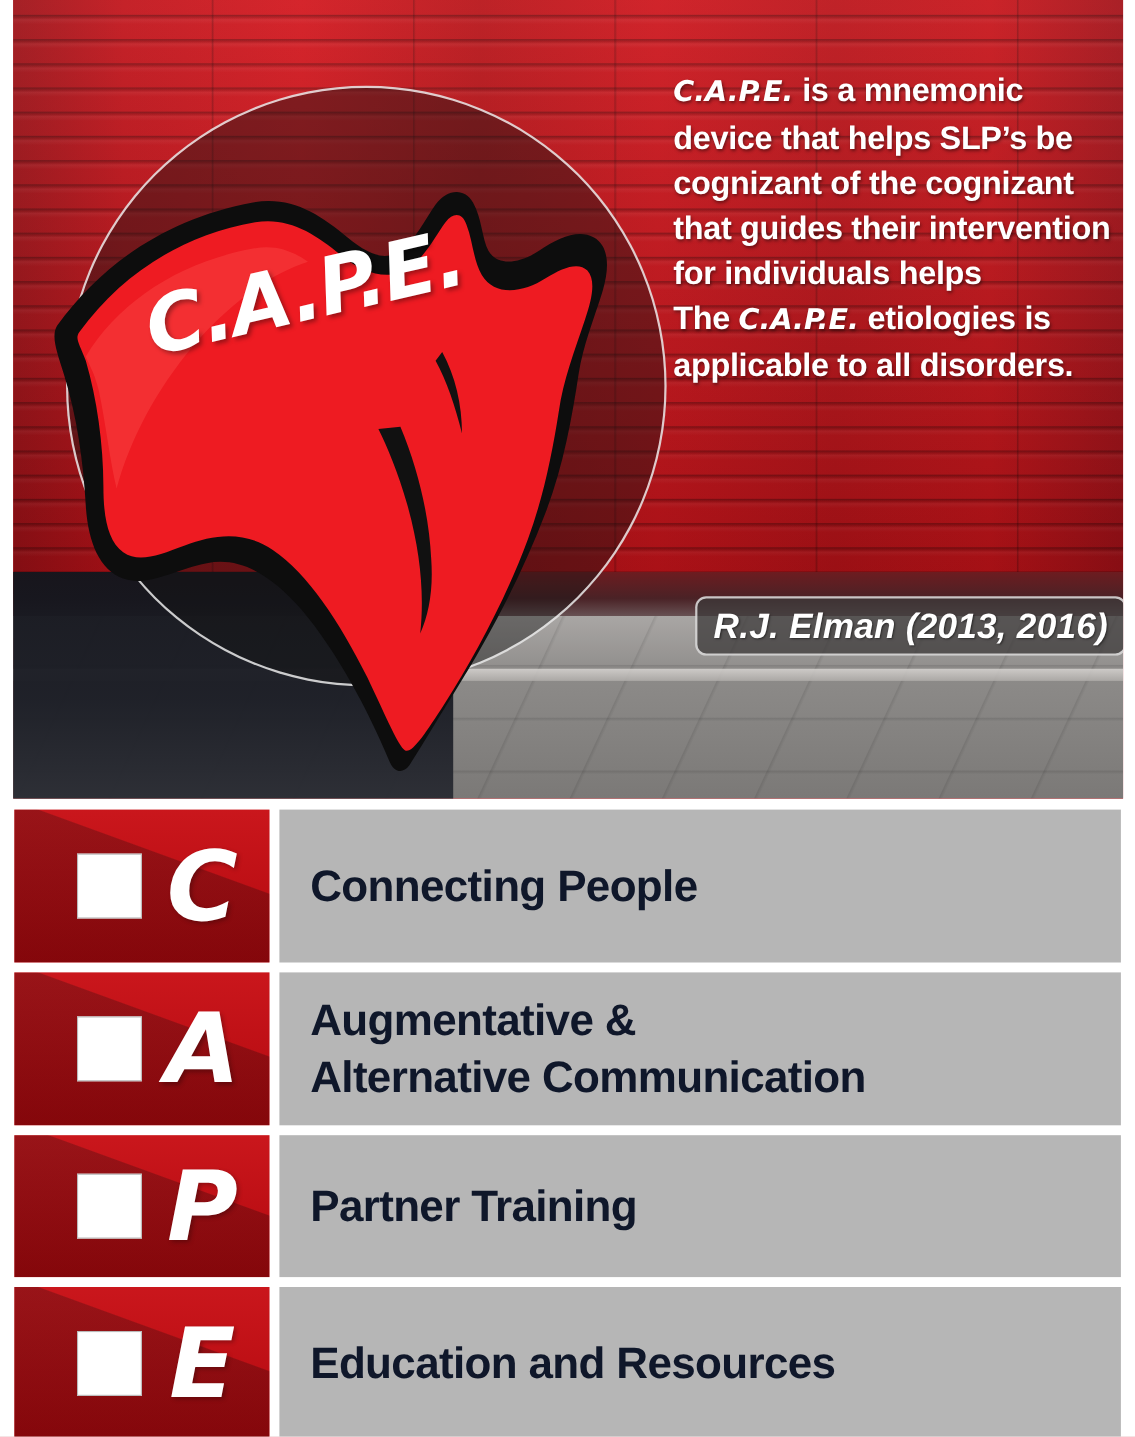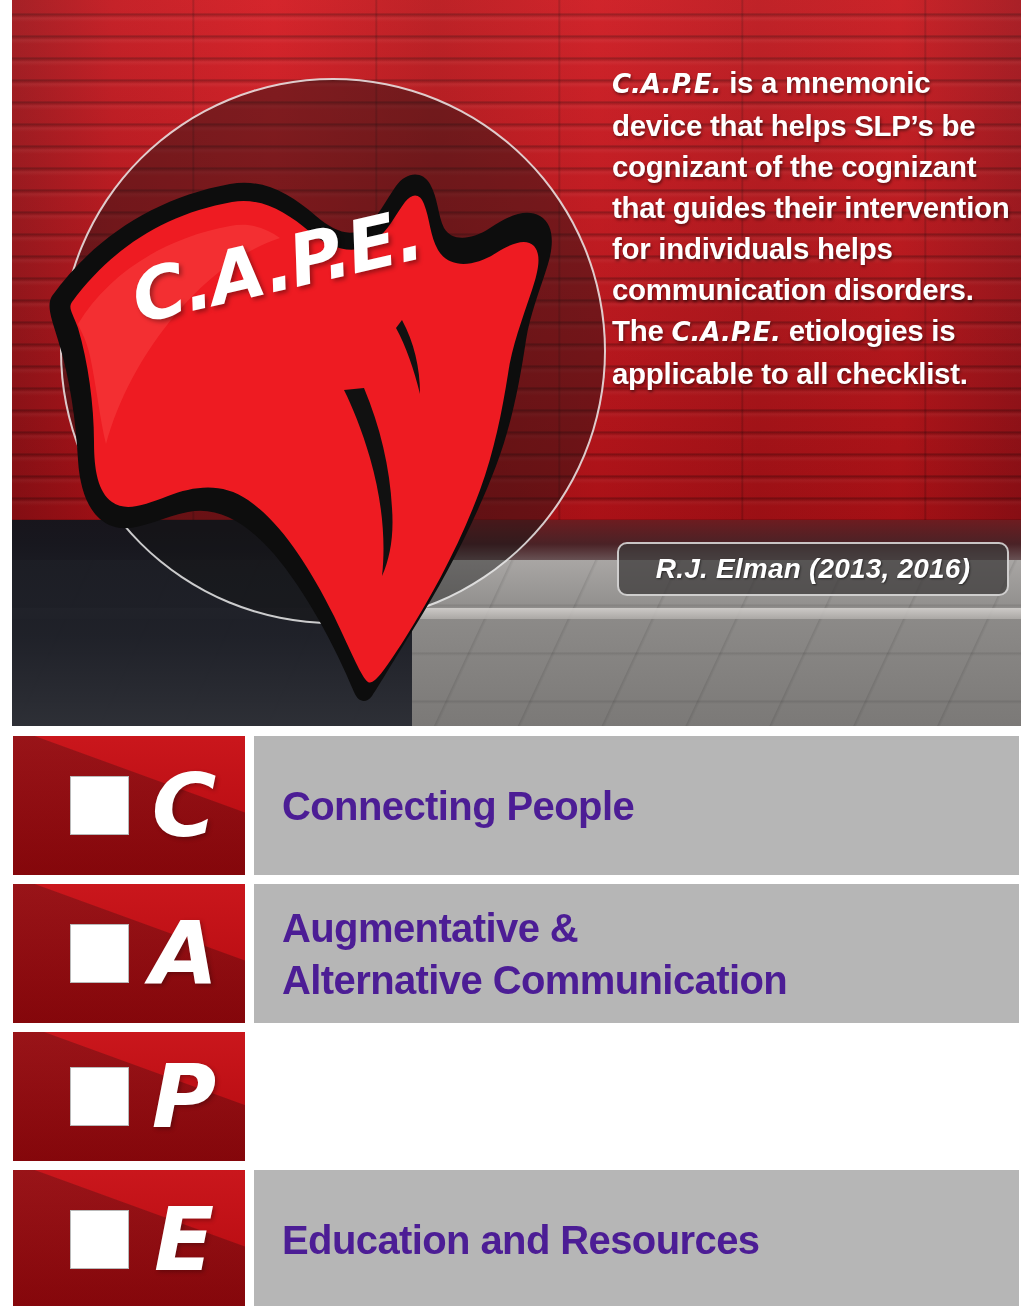--- a/index.html
+++ b/index.html
@@ -162,36 +162,36 @@
   .mnem {
     font-family: "DejaVu Sans", sans-serif;
     font-style: italic;
     font-weight: 700;
     font-size: 26px;
     letter-spacing: 0px;
   }
 
   .hero-citation {
     position: absolute;
-    left: 605px;
+    left: 620px;
     top: 542px;
     width: 392px;
     height: 54px;
     box-sizing: border-box;
     background: rgba(60,56,56,0.74);
     border: 2px solid rgba(255,255,255,0.72);
     border-radius: 10px;
     display: flex;
     align-items: center;
     justify-content: center;
     color: #ffffff;
     font-family: "Liberation Sans", sans-serif;
     font-weight: 700;
     font-style: italic;
-    font-size: 28px;
+    font-size: 32px;
     letter-spacing: 0.2px;
     text-shadow: 1px 1px 2px rgba(0,0,0,0.5);
   }
 
   
   .checklist {
     position: absolute;
     left: 13px;
     top: 736px;
     width: 1006px;
@@ -263,21 +263,21 @@
   .row-label {
     flex: 1;
     margin-left: 9px;
     background: #b6b6b6;
     display: flex;
     align-items: center;
     padding-left: 28px;
     box-sizing: border-box;
   }
   .row-label-text {
-    color: #4c1d95;
+    color: #0f172a;
     font-family: "Liberation Sans", sans-serif;
     font-weight: 700;
     font-size: 40px;
     line-height: 52px;
     letter-spacing: -0.6px;
     white-space: pre-line;
   }
 
   .r1 .row-tile, .r1 .row-label { height: 139px; }
   .r2 .row-tile, .r2 .row-label { height: 139px; }
@@ -363,25 +363,24 @@
 
     <div class="cape-wordmark">C.A.P.E.</div>
 
     <div class="hero-text">
       <p><span class="mnem">C.A.P.E.</span>
          <span>is a mnemonic</span></p>
       <p>device that helps SLP’s be</p>
       <p>cognizant of the cognizant</p>
       <p>that guides their intervention</p>
       <p>for individuals helps</p>
-      <p>communication disorders.</p>
       <p><span>The</span>
          <span class="mnem">C.A.P.E.</span>
          <span>etiologies is</span></p>
-      <p>applicable to all checklist.</p>
+      <p>applicable to all disorders.</p>
     </div>
 
     <div class="hero-citation">R.J. Elman (2013, 2016)</div>
   </div>
 
   <div class="checklist">
 
     <div class="row r1">
       <div class="row-tile">
         <div class="checkbox"></div>
@@ -401,20 +400,23 @@
         <span class="row-label-text">Augmentative &amp;
 Alternative Communication</span>
       </div>
     </div>
 
     <div class="row r3">
       <div class="row-tile">
         <div class="checkbox"></div>
         <div class="tile-letter">P</div>
       </div>
+      <div class="row-label">
+        <span class="row-label-text">Partner Training</span>
+      </div>
     </div>
 
     <div class="row r4">
       <div class="row-tile">
         <div class="checkbox"></div>
         <div class="tile-letter">E</div>
       </div>
       <div class="row-label">
         <span class="row-label-text">Education and Resources</span>
       </div>

